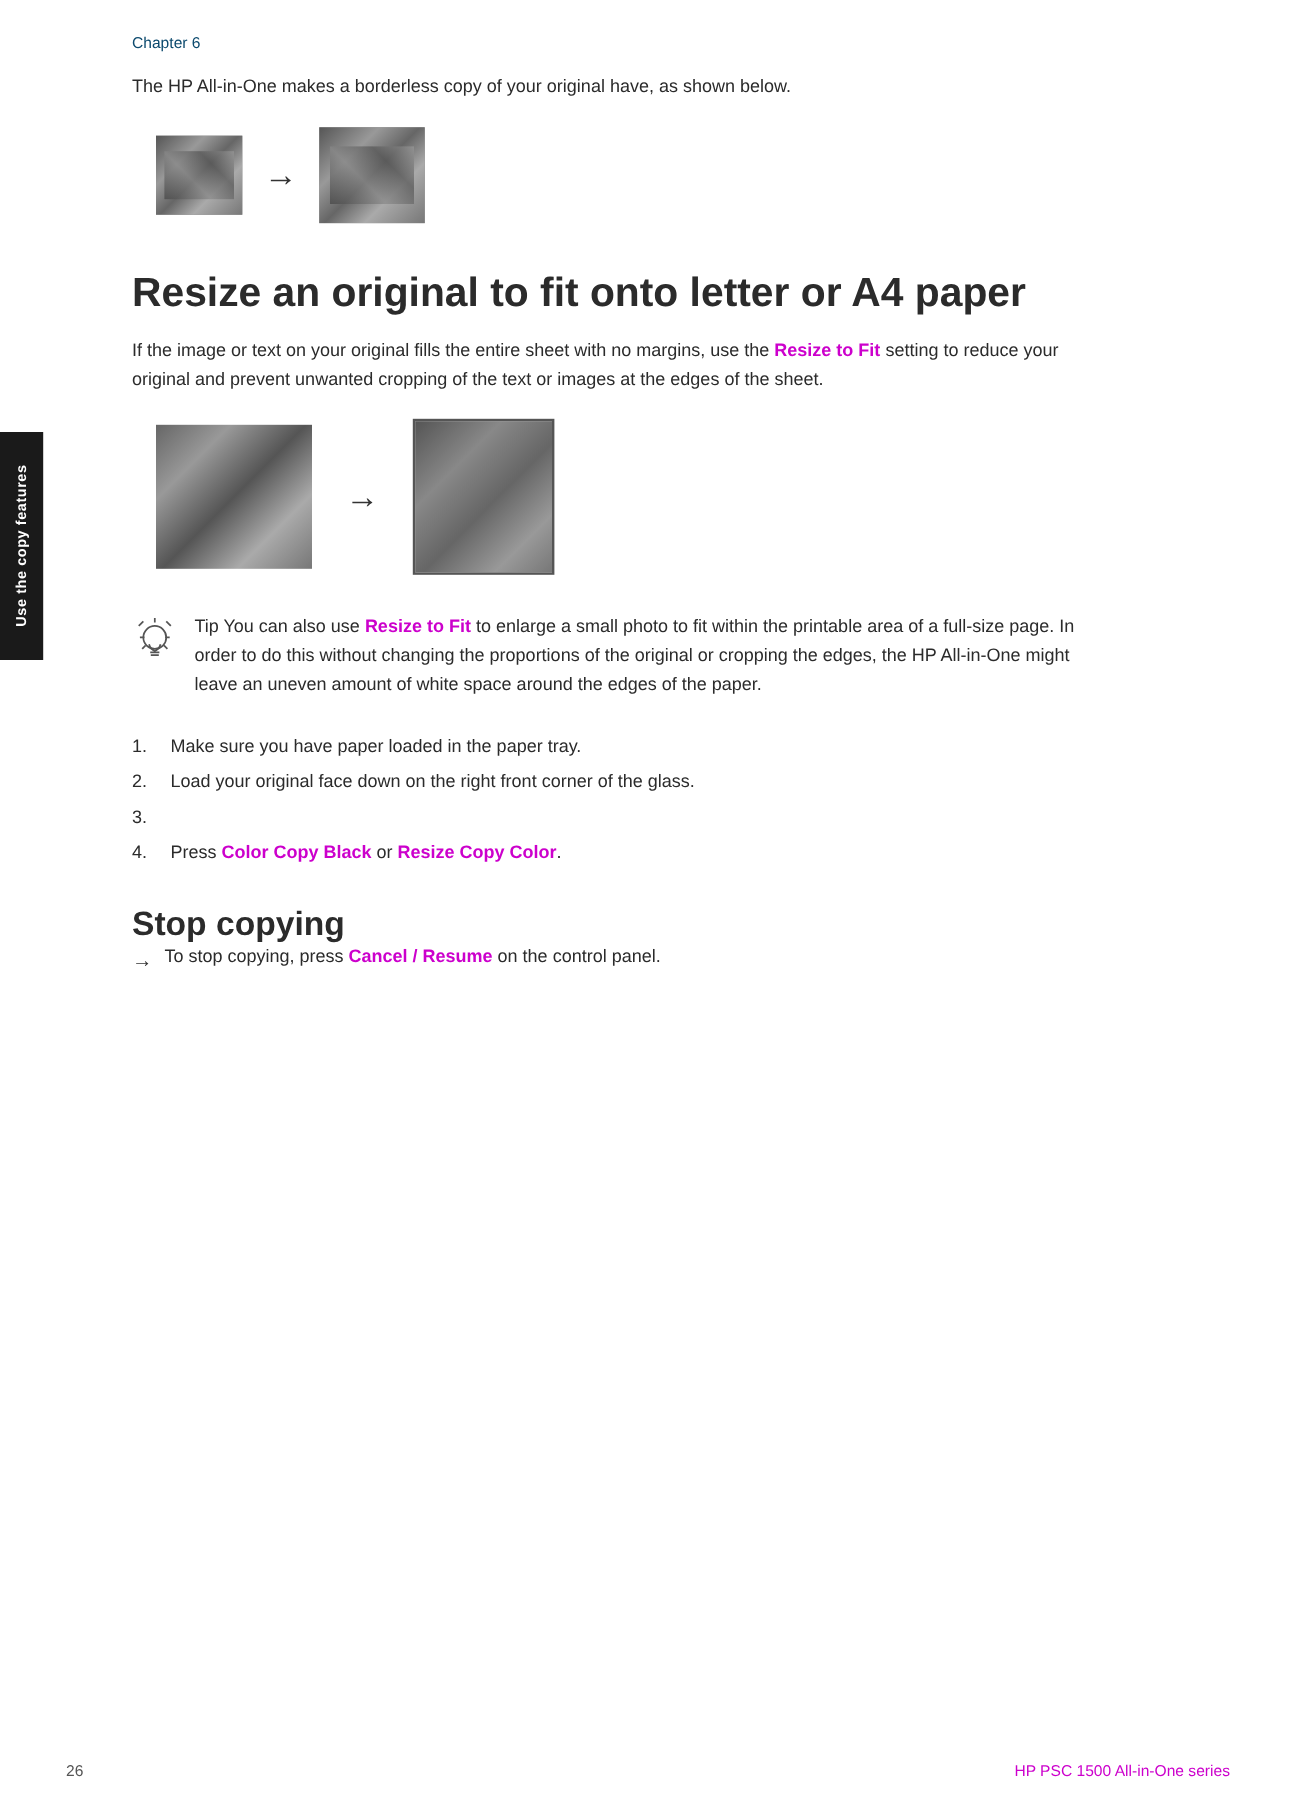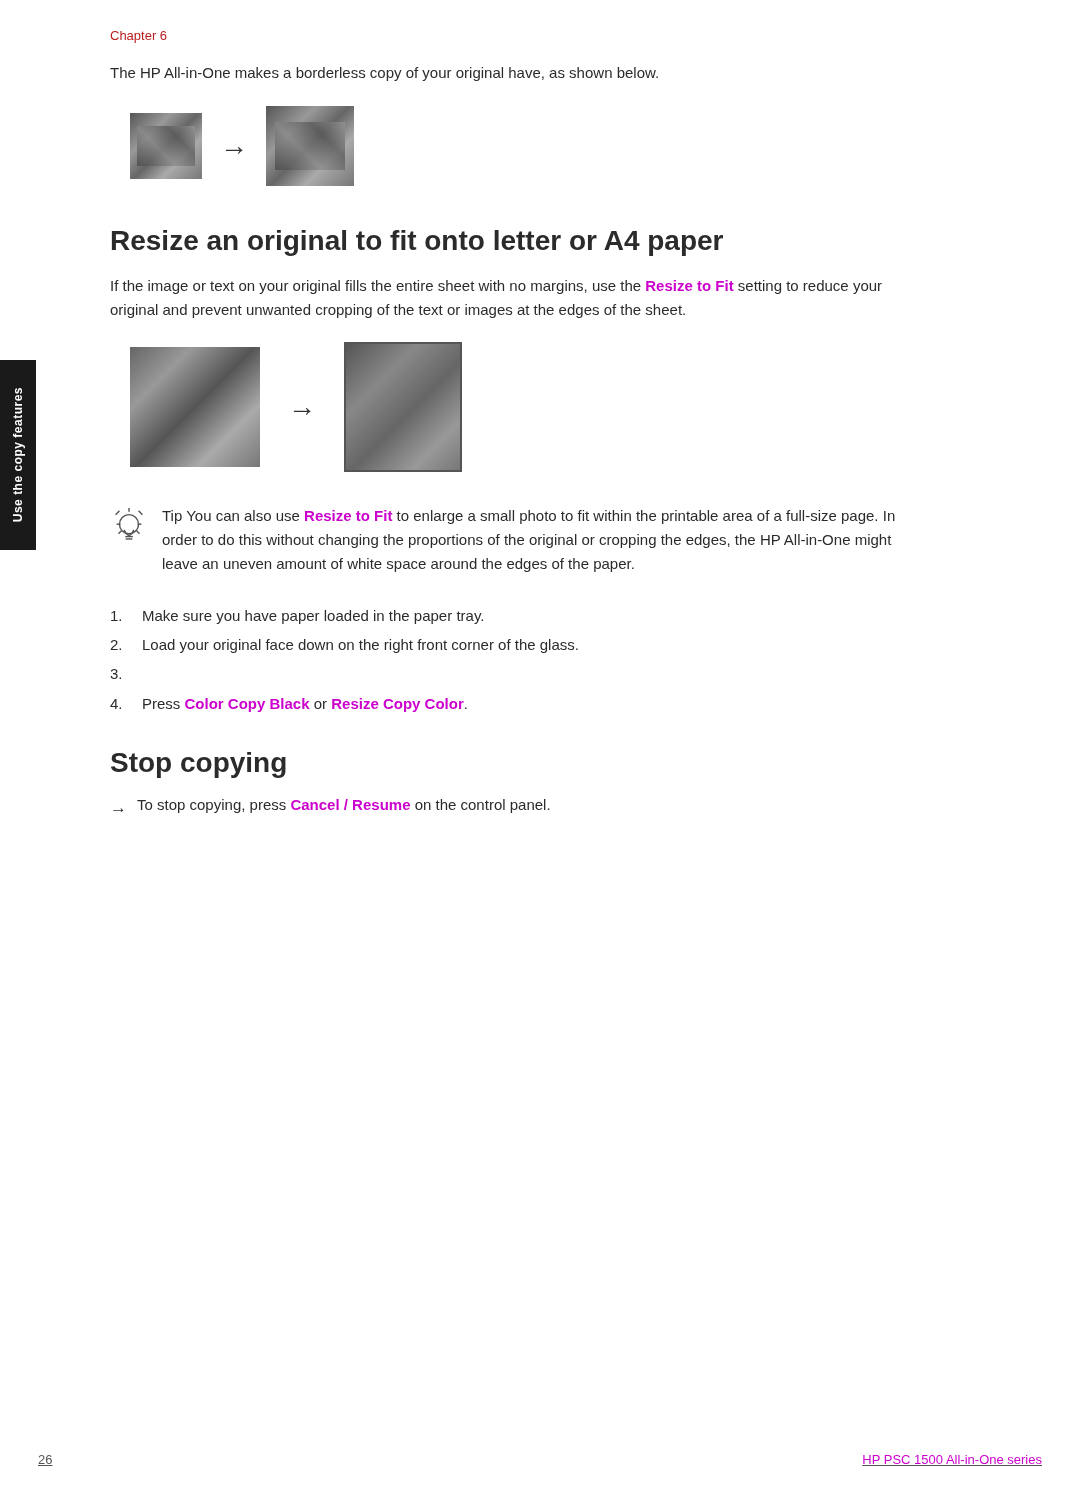--- a/index.html
+++ b/index.html
@@ -39,21 +39,21 @@
       font-size: 12px;
       font-weight: bold;
       writing-mode: vertical-rl;
       transform: rotate(180deg);
       white-space: nowrap;
       letter-spacing: 0.5px;
     }
 
     
     .chapter-label {
-      color: #b91c1c;
+      color: #0c4a6e;
       font-size: 13px;
       margin-bottom: 18px;
     }
 
     
     .intro-text {
       font-size: 15px;
       line-height: 1.55;
       margin-bottom: 22px;
       max-width: 700px;
@@ -106,21 +106,21 @@
     }
 
     .arrow-symbol {
       font-size: 28px;
       color: #333;
       font-weight: bold;
     }
 
     
     .section-heading {
-      font-size: 28px;
+      font-size: 34px;
       font-weight: bold;
       color: #2b2b2b;
       margin-bottom: 16px;
       margin-top: 10px;
       line-height: 1.2;
     }
 
     
     .body-para {
       font-size: 15px;
@@ -217,21 +217,20 @@
     .step-num {
       min-width: 22px;
       font-size: 15px;
     }
 
     
     .stop-heading {
       font-size: 28px;
       font-weight: bold;
       color: #2b2b2b;
-      margin-bottom: 14px;
       margin-top: 8px;
     }
 
     
     .stop-bullet {
       display: flex;
       align-items: flex-start;
       gap: 10px;
       font-size: 15px;
       line-height: 1.6;
@@ -239,29 +238,28 @@
 
     .arrow-bullet {
       font-size: 17px;
       color: #333;
       margin-top: 1px;
     }
 
     
     .footer {
       position: absolute;
-      bottom: 28px;
+      bottom: 12px;
       left: 0;
       right: 0;
       display: flex;
       justify-content: space-between;
-      padding: 0 38px;
+      padding: 0 55px;
       font-size: 13px;
       color: #555;
-      text-decoration: underline;
     }
 
     .footer-right {
       color: #cc00cc;
       font-size: 13px;
     }
   </style>
 </head>
 <body>
 

